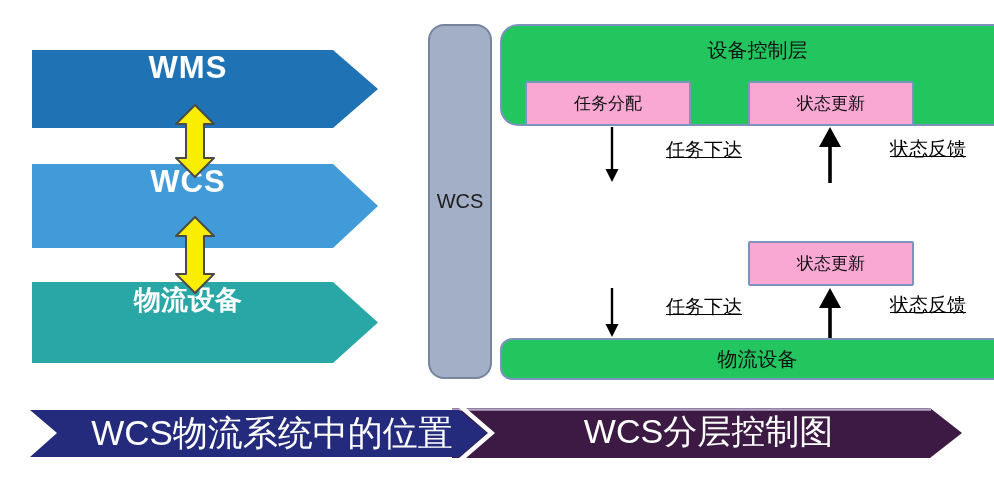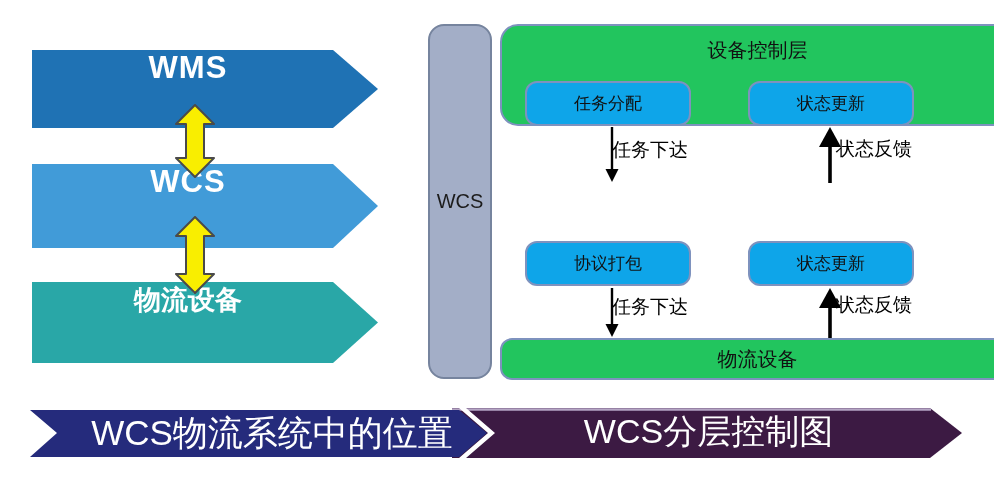--- a/index.html
+++ b/index.html
@@ -30,30 +30,30 @@
   .layer{
     position:absolute;left:500px;width:515px;background:#22c55e;
     border:2px solid #7E92BE;border-radius:18px;box-sizing:border-box;
   }
   .layer-1{top:24px;height:102px;}
   .layer-2{top:183px;height:104px;}
   .layer-3{top:338px;height:42px;border-radius:12px;display:flex;align-items:center;justify-content:center;}
   .layer-title{text-align:center;font-size:20px;color:#111;margin-top:11px;}
   .layer-3 .layer-title{margin-top:0;}
   .chip{
-    position:absolute;width:166px;height:45px;background:#0ea5e9;
-    border:2px solid #7E92BE;border-radius:12px;box-sizing:border-box;
+    position:absolute;width:166px;height:45px;background:#f9a8d4;
+    border:2px solid #7E92BE;border-radius:2px;box-sizing:border-box;
     display:flex;align-items:center;justify-content:center;font-size:17px;color:#111;
   }
   .chip-1{left:525px;top:81px;}
   .chip-2{left:748px;top:81px;}
   .chip-3{left:525px;top:241px;}
   .chip-4{left:748px;top:241px;}
   .flow-overlay{position:absolute;left:0;top:0;pointer-events:none;}
-  .flow-label{position:absolute;width:130px;text-align:left;font-size:19px;color:#000;}
+  .flow-label{position:absolute;width:130px;text-align:right;font-size:19px;color:#000;text-decoration:underline;}
   .fl-down-1{left:612px;top:137px;}
   .fl-up-1{left:836px;top:136px;}
   .fl-down-2{left:612px;top:294px;}
   .fl-up-2{left:836px;top:292px;}
   
   .banner-svg{position:absolute;left:0;top:0;pointer-events:none;}
   .banner-text{
     position:absolute;height:50px;display:flex;align-items:center;justify-content:center;
     color:#fff;font-size:35px;white-space:nowrap;
   }
@@ -91,23 +91,20 @@
   <div class="layer layer-3">
     <div class="layer-title">物流设备</div>
   </div>
 
   <div class="chip chip-1">
     <span>任务分配</span>
   </div>
   <div class="chip chip-2">
     <span>状态更新</span>
   </div>
-  <div class="chip chip-3">
-    <span>协议打包</span>
-  </div>
   <div class="chip chip-4">
     <span>状态更新</span>
   </div>
 
   <svg class="flow-overlay" width="994" height="493" viewBox="0 0 994 493">
 
     <line x1="612" y1="127" x2="612" y2="174" stroke="#000" stroke-width="2.4"></line>
     <polygon points="612,182 605.5,169 618.5,169" fill="#000"></polygon>
 
     <line x1="830" y1="183" x2="830" y2="142" stroke="#000" stroke-width="3.6"></line>

